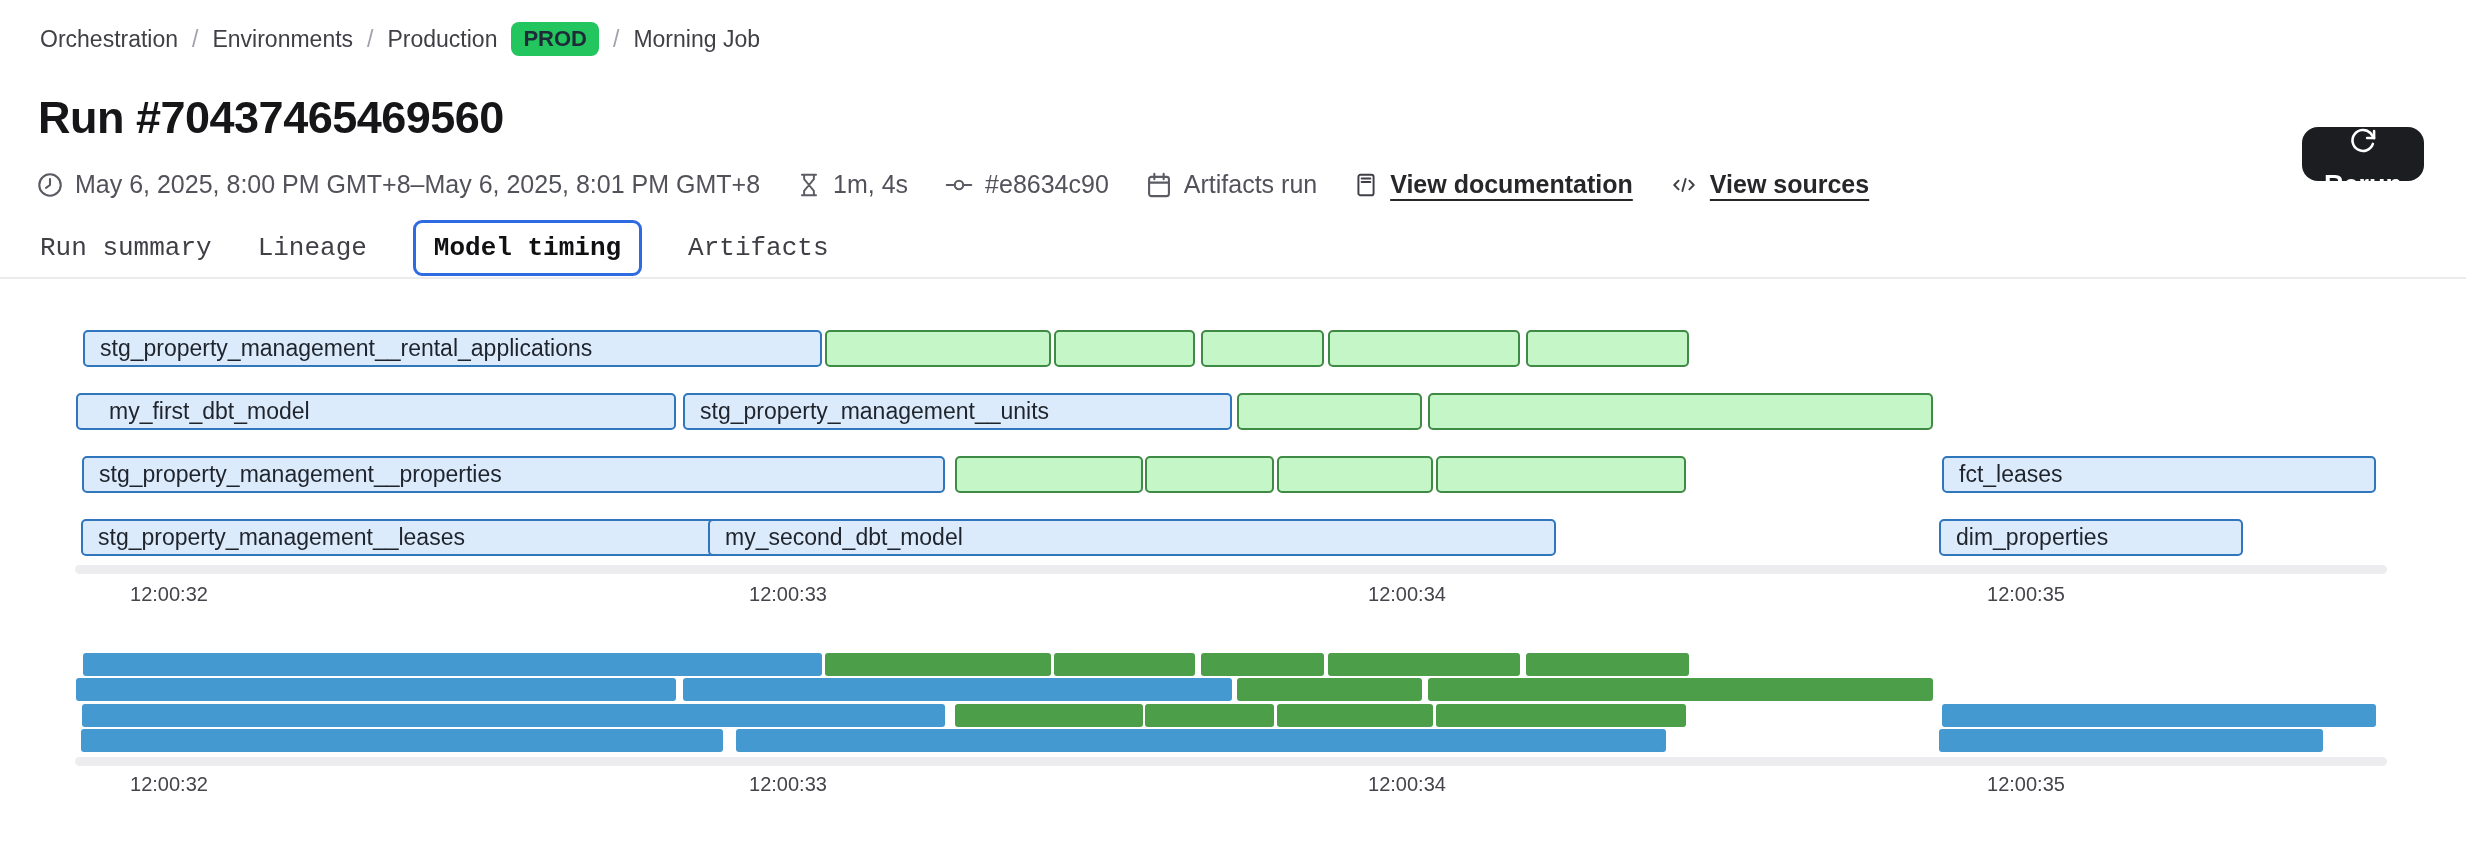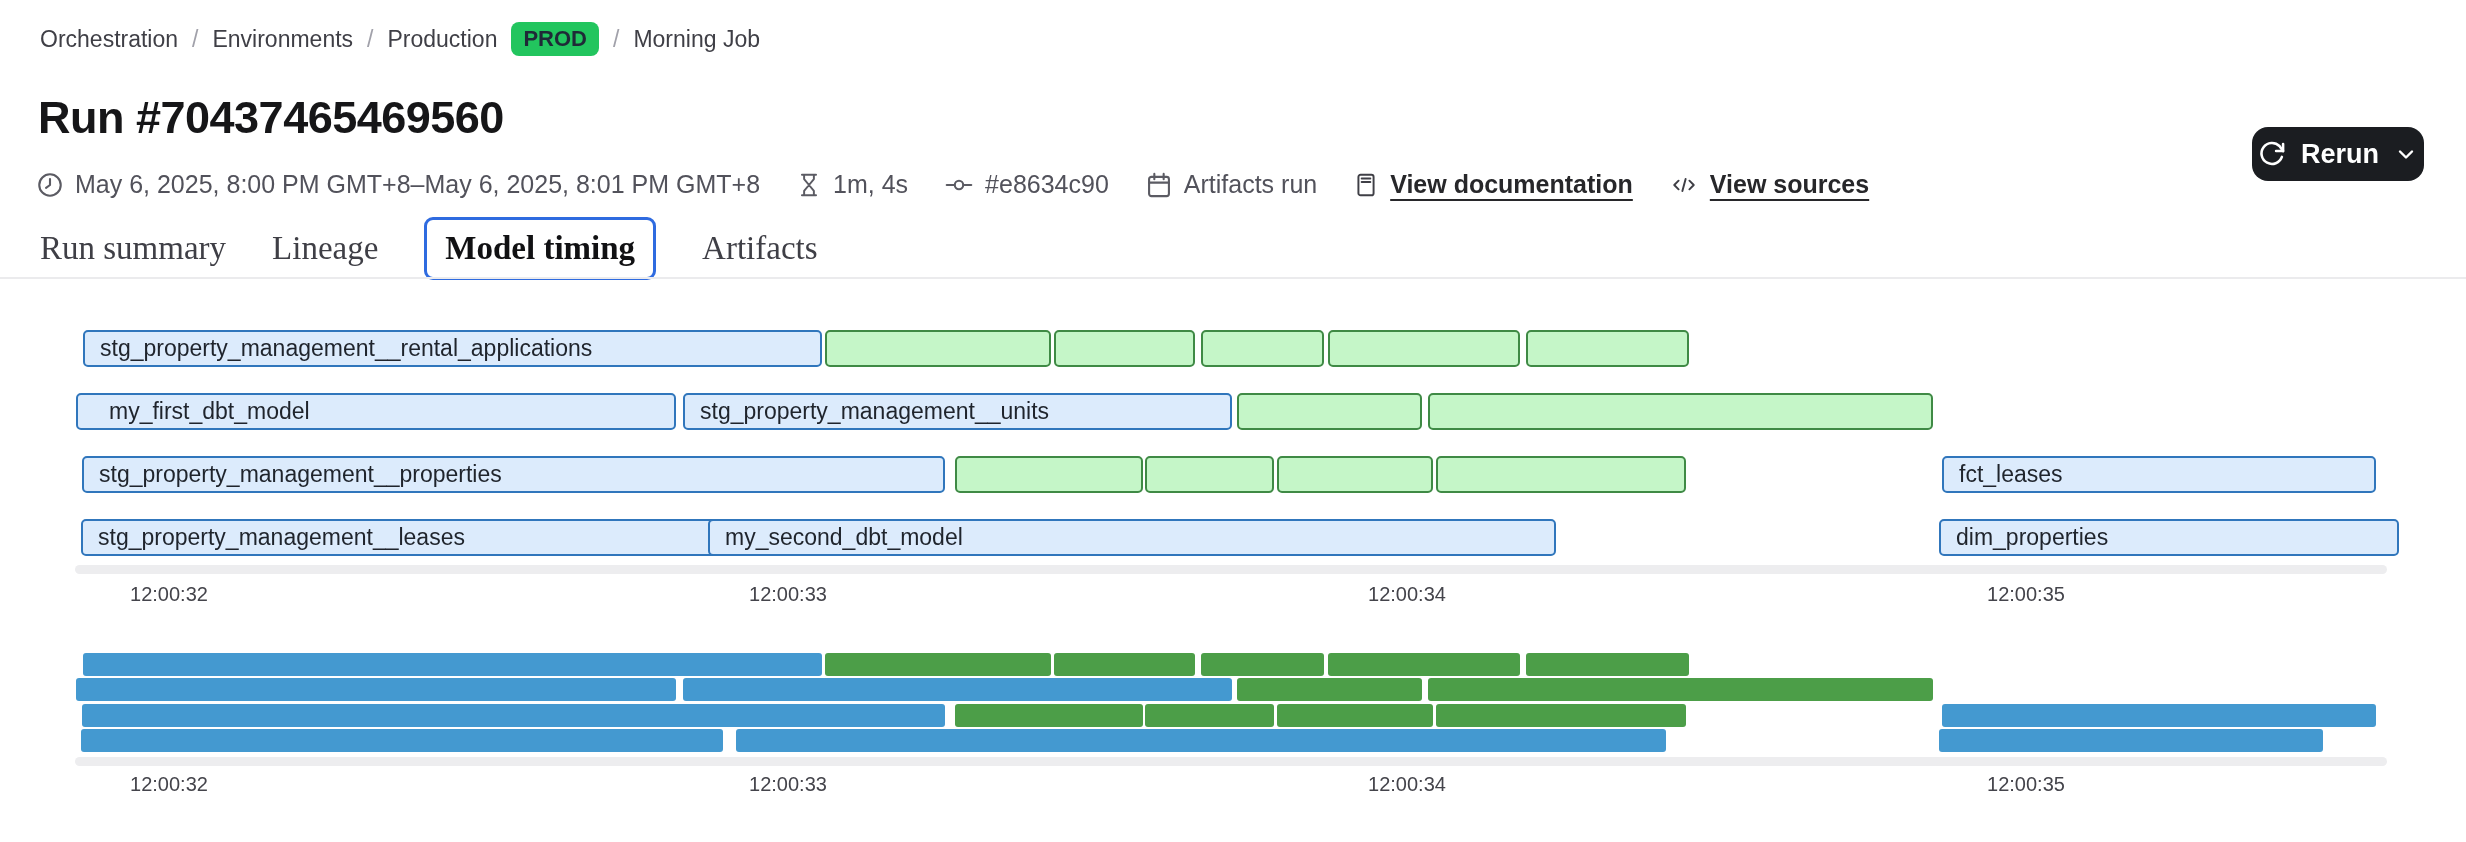--- a/index.html
+++ b/index.html
@@ -14,30 +14,30 @@
   .bc-sep { color:#a1a1aa; }
   .env-badge { background:#22c55e; color:#1f2937; font-weight:700; font-size:22px; padding:4px 12px; border-radius:8px; }
   
   .title-row { position:absolute; left:38px; top:92px; display:flex; align-items:center; gap:30px; }
   .page-title { font-size:45px; font-weight:700; letter-spacing:-0.5px; color:#161618; }
   .success-badge { display:flex; align-items:center; gap:12px; background:#c7f5d2; border-radius:12px; padding:9px 20px 9px 12px; }
   .success-badge .txt { font-size:26px; font-weight:600; color:#14331f; }
   .succ-circ { width:32px; height:32px; border-radius:50%; background:#38c16d; display:flex; align-items:center; justify-content:center; }
   
   .rerun { position:absolute; right:42px; top:127px; height:54px; display:flex; align-items:center; gap:15px;
-           background:#1b1d21; color:#fff; border:none; border-radius:16px; padding:0 6px; cursor:pointer; }
+           background:#1b1d21; color:#fff; border:none; border-radius:16px; padding:0 22px; cursor:pointer;flex-direction:column; }
   .rerun .lbl { font-size:27px; font-weight:700; font-family:"Liberation Sans", sans-serif; }
   
   .meta-row { position:absolute; left:36px; top:170px; display:flex; align-items:flex-start; gap:36px; font-size:25px; color:#52525b; }
   .meta-item { display:flex; align-items:center; gap:11px; white-space:nowrap; }
   .meta-item svg { flex:0 0 auto; }
   .meta-link { color:#27272a; font-weight:700; text-decoration:underline; text-underline-offset:6px; cursor:pointer; }
   
   .tabs { position:absolute; left:40px; top:222px; display:flex; align-items:center; gap:46px; height:52px; }
-  .tab { font-size:33px; color:#3f3f46; font-weight:500; background:none; border:none; cursor:pointer; font-family:Liberation Serif, serif; }
+  .tab { font-size:26px; color:#3f3f46; font-weight:500; background:none; border:none; cursor:pointer; font-family:Liberation Mono, monospace; }
   .tab.active { color:#111113; font-weight:600; border:3px solid #2f6be0; border-radius:9px; padding:10px 18px; background:#fff; }
   .tab-divider { position:absolute; left:0; top:277px; width:2466px; height:2px; background:#ebebed; }
   
   .bar { position:absolute; border-radius:5px; border:2px solid; display:flex; align-items:center; overflow:hidden; }
   .bar.blue  { background:#dcebfc; border-color:#3076bc; }
   .bar.green { background:#c5f6c8; border-color:#3f8a45; }
   .bar .bar-label { font-size:23px; color:#1f242c; padding-left:15px; white-space:nowrap; }
   .mini { position:absolute; border-radius:3px; }
   .mini.blue  { background:#4499d0; }
   .mini.green { background:#4c9e48; }
@@ -174,21 +174,21 @@
       <div class="bar green" style="left: 1436px; top: 456px; width: 250px; height: 37px;"></div>
       <div class="bar blue" style="left: 1942px; top: 456px; width: 434px; height: 37px;">
         <span class="bar-label">fct_leases</span>
       </div>
       <div class="bar blue" style="left: 81px; top: 519px; width: 642px; height: 37px;">
         <span class="bar-label">stg_property_management__leases</span>
       </div>
       <div class="bar blue" style="left: 708px; top: 519px; width: 848px; height: 37px;">
         <span class="bar-label">my_second_dbt_model</span>
       </div>
-      <div class="bar blue" style="left: 1939px; top: 519px; width: 460px; height: 37px;">
+      <div class="bar blue" style="left: 1939px; top: 519px; width: 304px; height: 37px;">
         <span class="bar-label">dim_properties</span>
       </div>
     </div>
   <div class="scroll-track" style="top:565px;"></div>
 
   <div id="minimap">
       <div class="mini blue" style="left: 83px; top: 653px; width: 739px; height: 23px;"></div>
       <div class="mini green" style="left: 825px; top: 653px; width: 226px; height: 23px;"></div>
       <div class="mini green" style="left: 1054px; top: 653px; width: 141px; height: 23px;"></div>
       <div class="mini green" style="left: 1201px; top: 653px; width: 123px; height: 23px;"></div>

